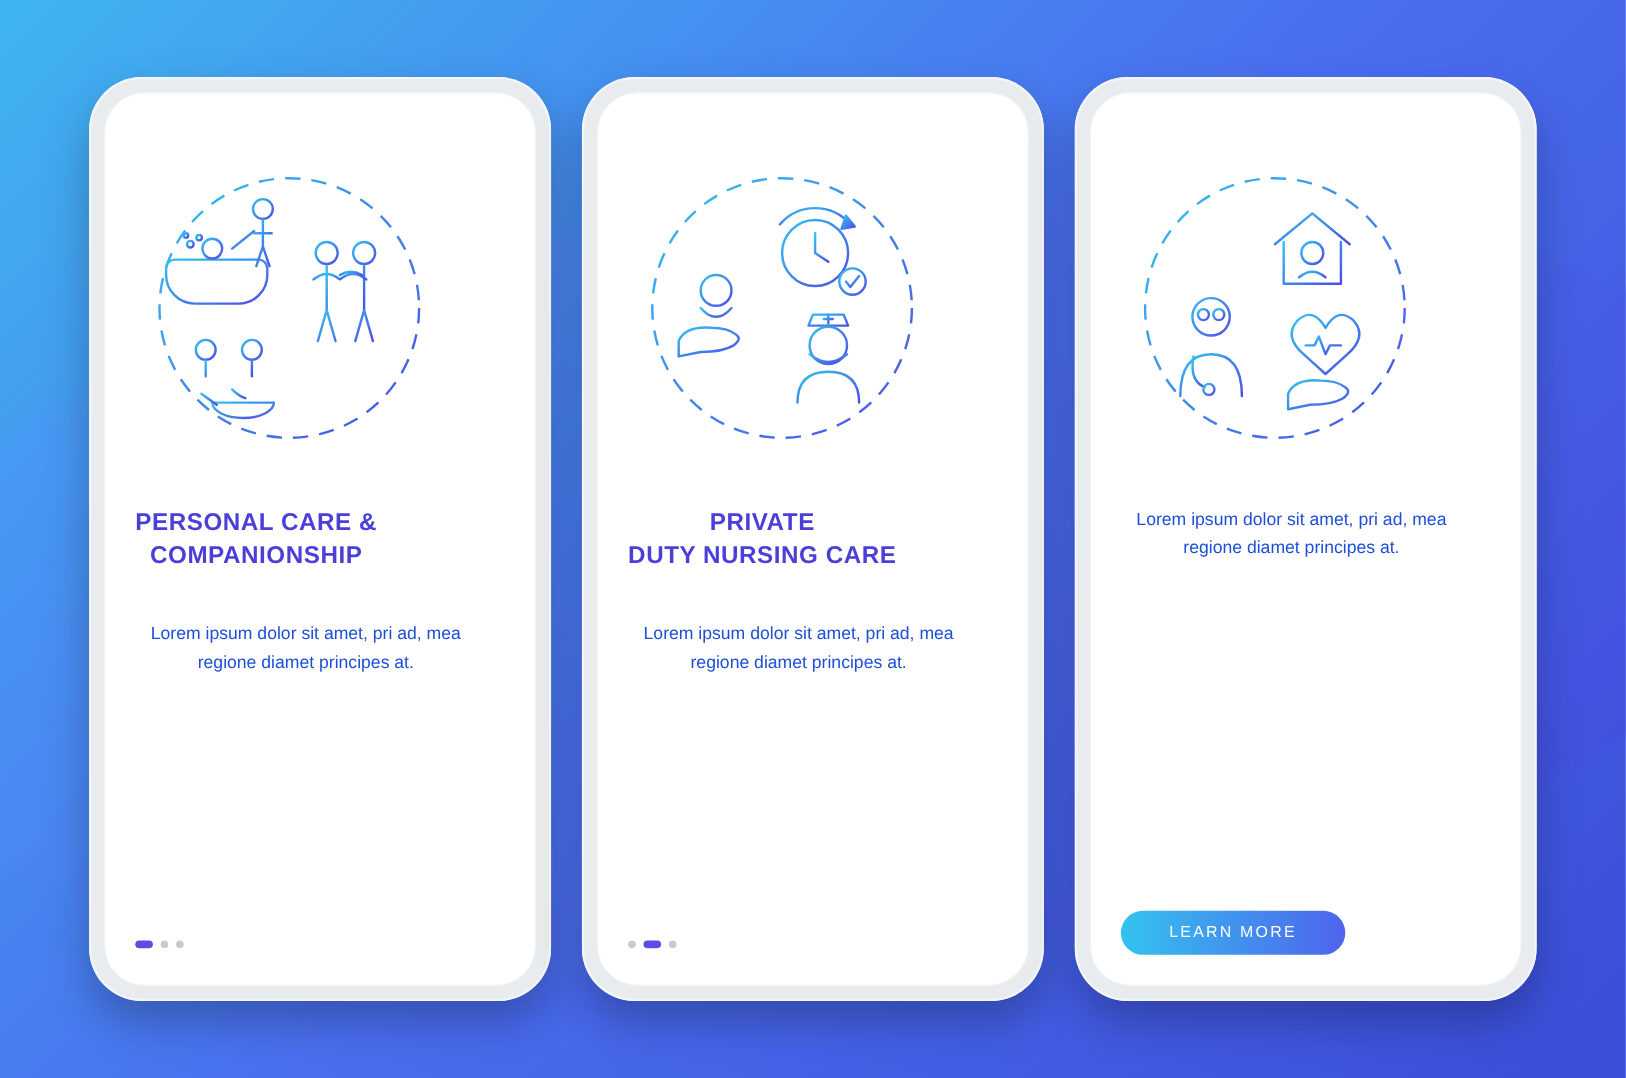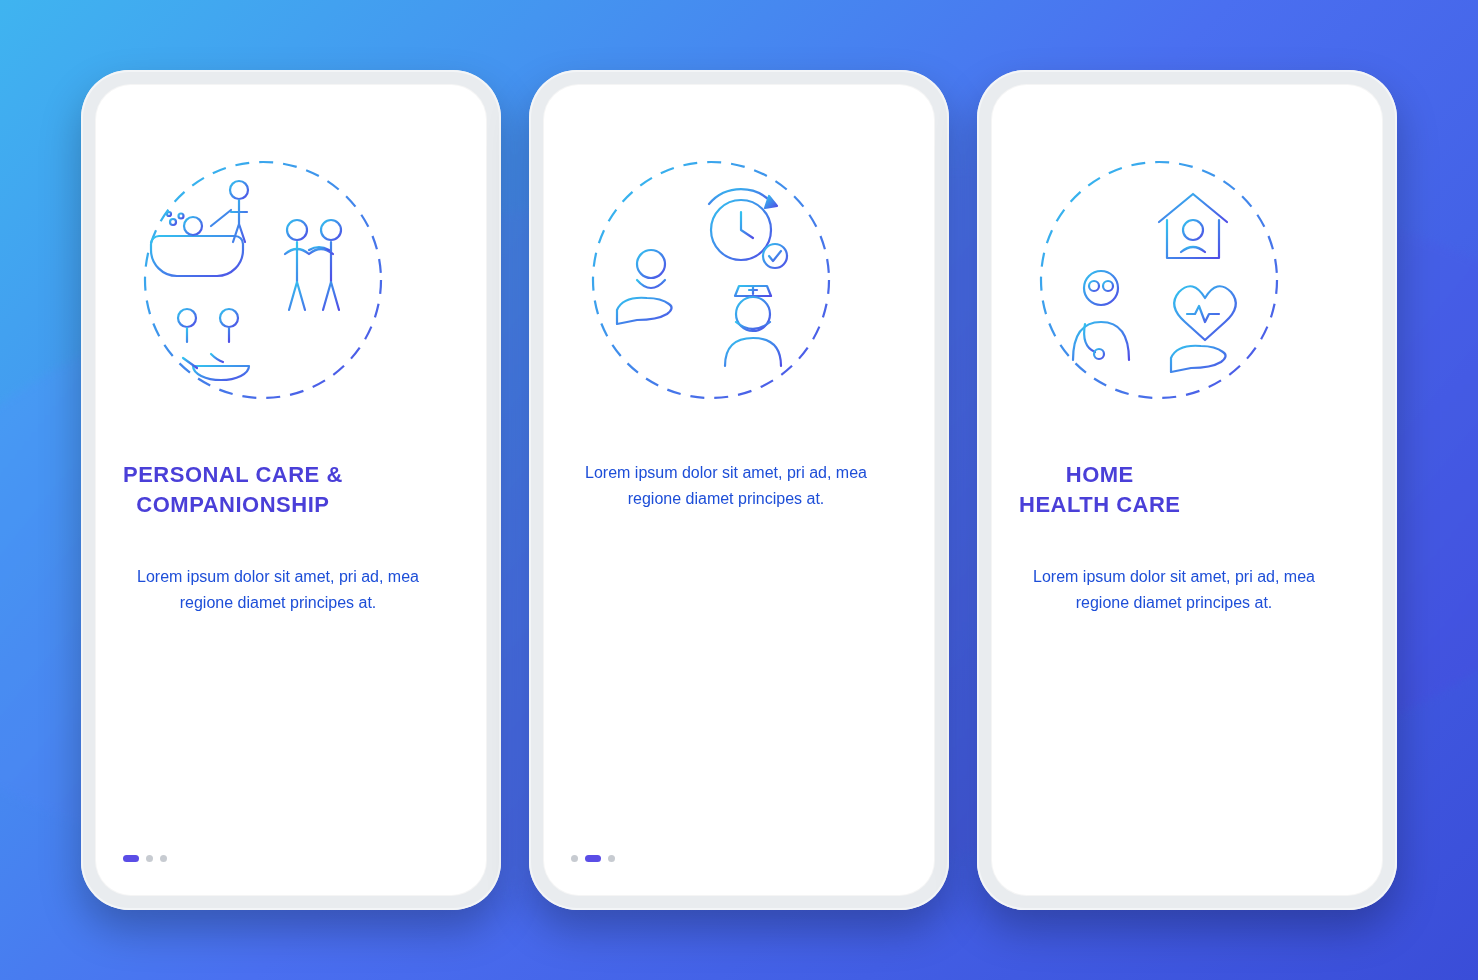--- a/index.html
+++ b/index.html
@@ -196,20 +196,22 @@
 
         <g stroke="url(#g2)" stroke-width="2.2" fill="none" stroke-linecap="round" stroke-linejoin="round" transform="translate(142,140)">
           <path d="M26 6 h28 l4 10 h-36 z"></path>
           <path d="M36 10 h8 M40 6 v8"></path>
           <circle cx="40" cy="34" r="17"></circle>
           <path d="M23 42 q17 14 34 0"></path>
           <path d="M12 86 q0 -28 28 -28 q28 0 28 28"></path>
         </g>
       </svg>
     </div>
+    <h2 class="title">PRIVATE
+DUTY NURSING CARE</h2>
     <p class="desc">Lorem ipsum dolor sit amet, pri ad, mea regione diamet principes at.</p>
     <div class="spacer"></div>
     <div class="dots">
       <span class="dot"></span>
       <span class="dot active"></span>
       <span class="dot"></span>
     </div>
   </div>
 </div>
 
@@ -243,18 +245,17 @@
           <circle cx="38" cy="86" r="5"></circle>
         </g>
 
         <g stroke="url(#g3)" stroke-width="2.2" fill="none" stroke-linecap="round" stroke-linejoin="round" transform="translate(146,140)">
           <path d="M40 18 q-12 -20 -26 -6 q-12 14 6 30 l20 18 l20 -18 q18 -16 6 -30 q-14 -14 -26 6 z"></path>
           <path d="M22 34 h8 l4 -8 l6 16 l4 -8 h10"></path>
           <path d="M6 78 q6 -14 30 -12 q14 0 22 6 q6 4 -2 10 q-10 6 -30 6 l-20 4 z"></path>
         </g>
       </svg>
     </div>
-    <h2 class="title">HOME
-HEALTH CARE</h2>
     <p class="desc">Lorem ipsum dolor sit amet, pri ad, mea regione diamet principes at.</p>
     <div class="spacer"></div>
+    <button class="cta">LEARN MORE</button>
   </div>
 </div>
 
 </body></html>

